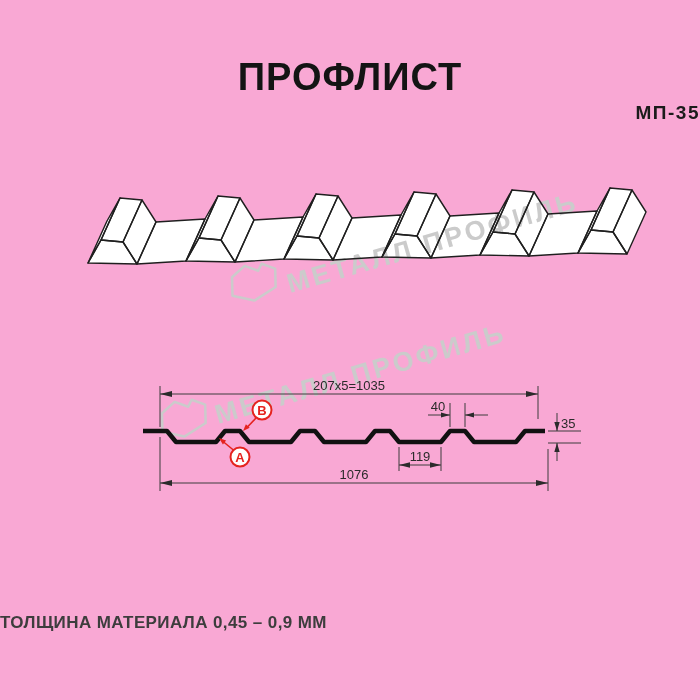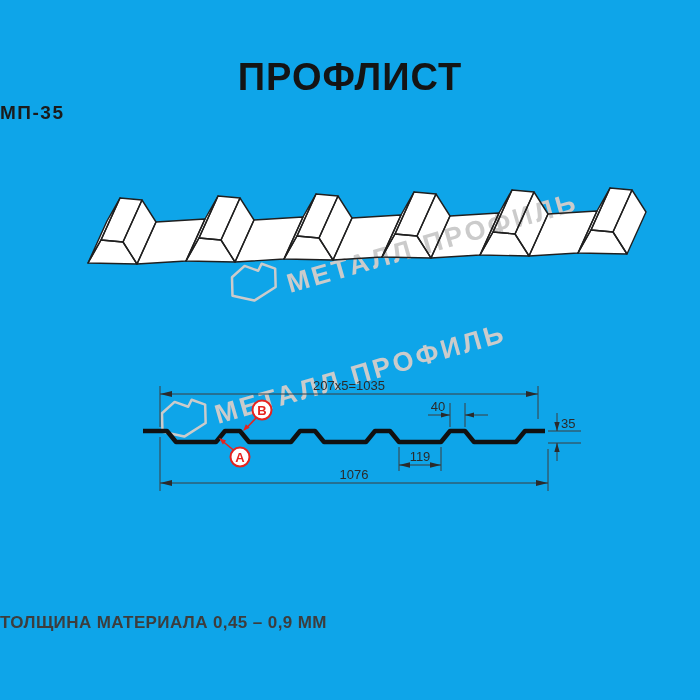--- a/index.html
+++ b/index.html
@@ -1,20 +1,20 @@
 <!DOCTYPE html>
 <html><head>
 <meta charset="utf-8">
 <style>
   html,body{margin:0;padding:0;background:#ffffff;}
-  .page{position:relative;width:700px;height:700px;background:#0ea5e9;overflow:hidden;
+  .page{position:relative;width:700px;height:700px;background:#f9a8d4;overflow:hidden;
         font-family:"Liberation Sans", sans-serif;}
   .page-title{position:absolute;top:56px;left:0;width:700px;text-align:center;
         font-size:38px;font-weight:bold;letter-spacing:1px;color:#141414;}
-  .page-subtitle{position:absolute;top:102px;left:0;width:700px;text-align:left;
+  .page-subtitle{position:absolute;top:102px;left:0;width:700px;text-align:right;
         font-size:19px;font-weight:bold;letter-spacing:1.5px;color:#1b1b1b;}
   .footer-caption{position:absolute;top:613px;left:0;width:700px;text-align:left;
         font-size:17px;font-weight:bold;letter-spacing:0.4px;color:#3d3d3d;}
   svg.art{position:absolute;left:0;top:0;}
   svg text{font-family:"Liberation Sans", sans-serif;}
   .dim-label{font-size:13px;fill:#2b2b2b;}
   .wm-text{font-size:27px;font-weight:bold;letter-spacing:3px;fill:#cbcbcb;}
   .callout-letter{font-size:13px;font-weight:bold;fill:#e5231f;}
   .dim-line{stroke:#3c3c3c;stroke-width:1;fill:none;}
   .dim-arrow{fill:#2b2b2b;stroke:none;}

